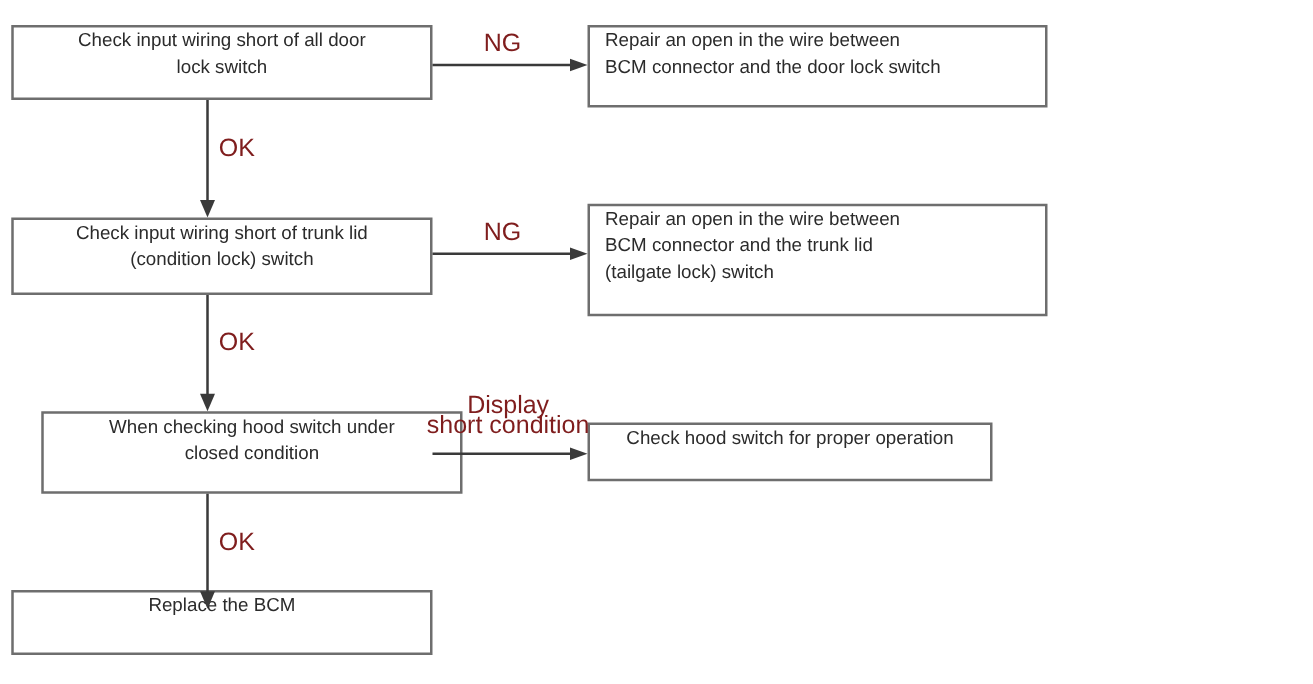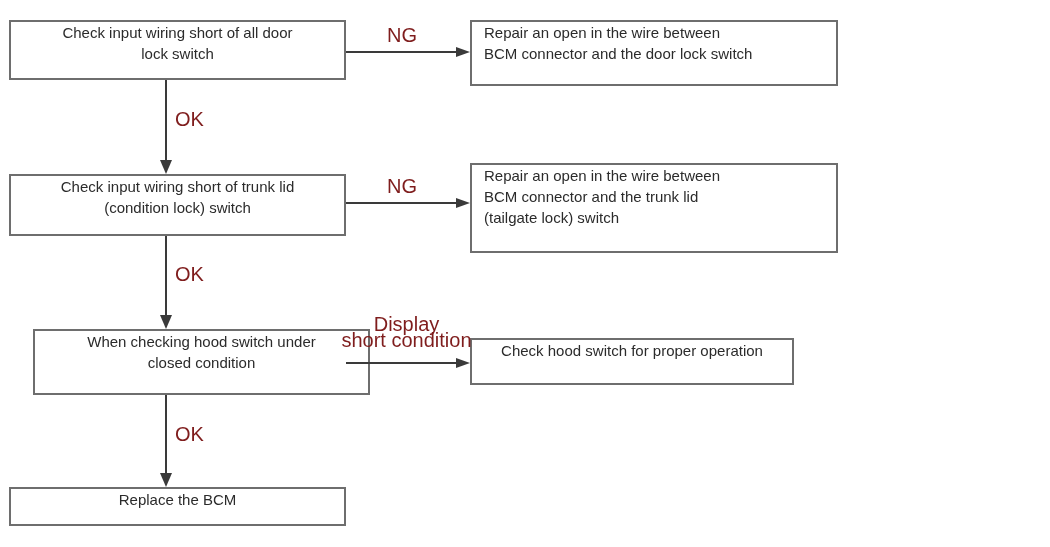--- a/index.html
+++ b/index.html
@@ -76,21 +76,21 @@
   <div class="box center" style="left:9px; top:174px; width:337px; height:62px;">
     <span class="txt">Check input wiring short of trunk lid
 (condition lock) switch</span>
   </div>
 
   <div class="box center" style="left:9px; top:329px; width:337px; height:66px;margin-left:24px;">
     <span class="txt">When checking hood switch under
 closed condition</span>
   </div>
 
-  <div class="box center" style="left:9px; top:487px; width:337px; height:39px;">
+  <div class="box center" style="left:9px; top:472px; width:337px; height:52px;">
     <span class="txt">Replace the BCM</span>
   </div>
 
   <div class="box leftpad" style="left:470px; top:20px; width:368px; height:66px;">
     <span class="txt">Repair an open in the wire between
 BCM connector and the door lock switch</span>
   </div>
 
   <div class="box leftpad" style="left:470px; top:163px; width:368px; height:90px;">
     <span class="txt">Repair an open in the wire between

